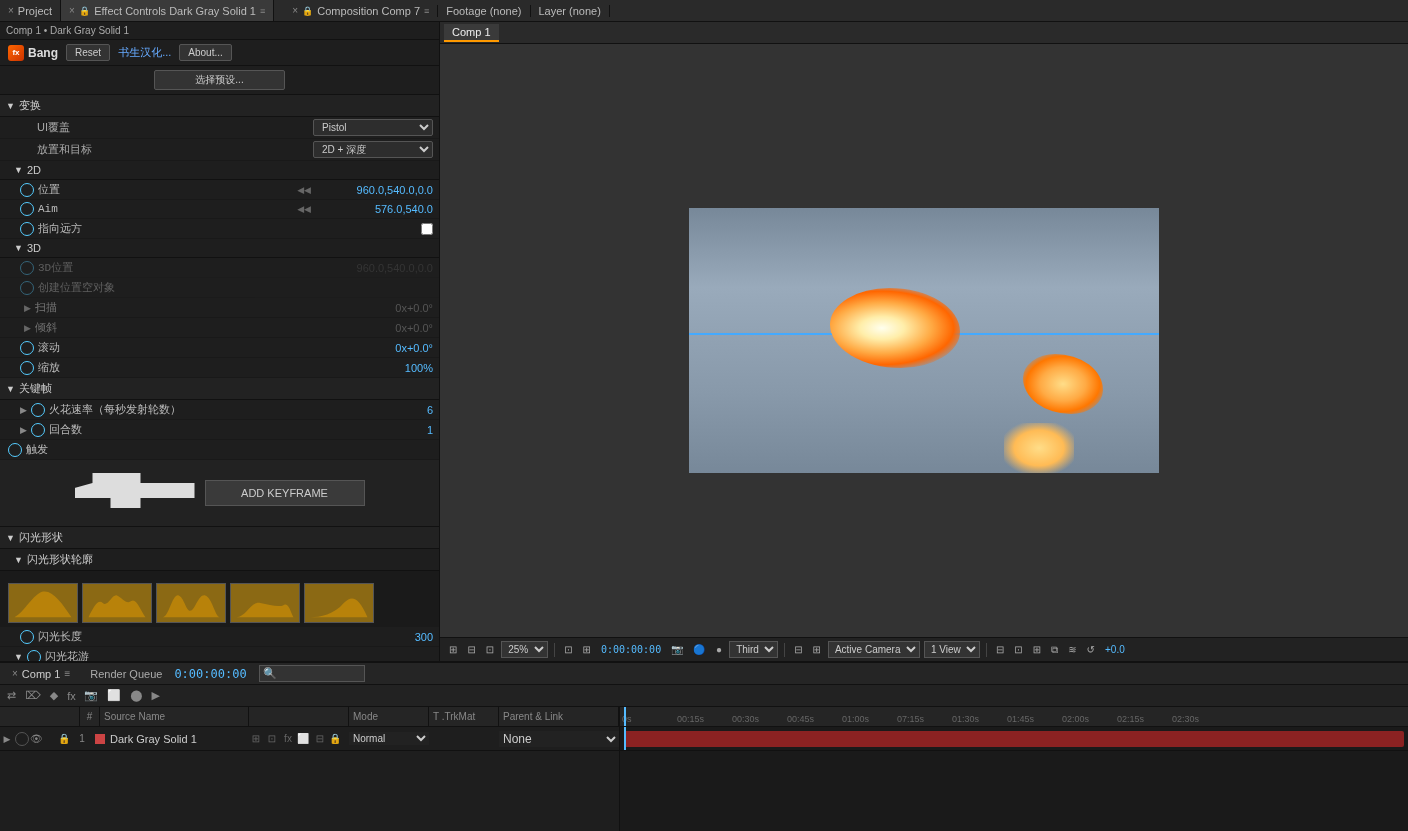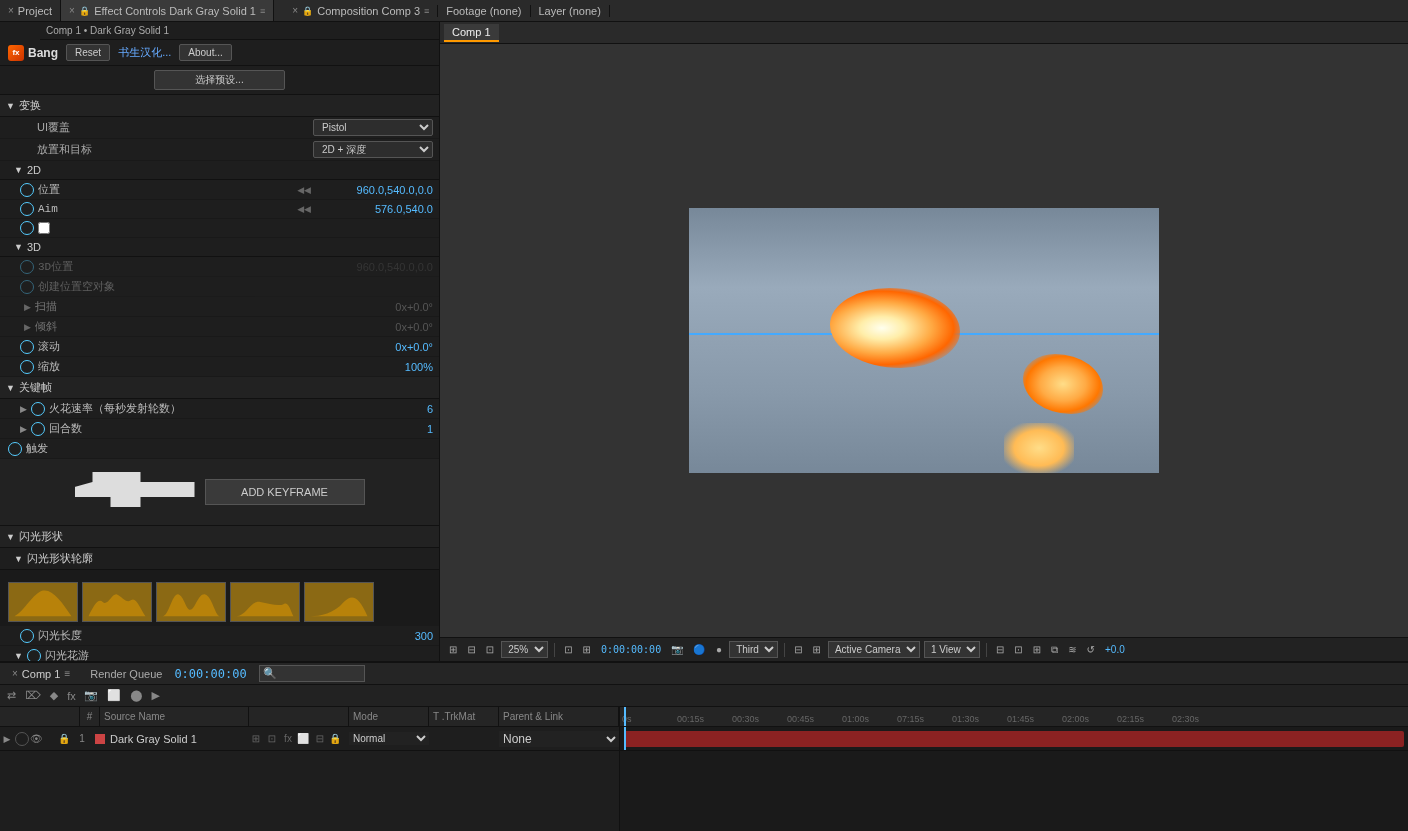--- a/index.html
+++ b/index.html
@@ -63,21 +63,20 @@
       overflow-y: auto;
       flex-shrink: 0;
     }
 
     
     .panel-breadcrumb {
       padding: 3px 6px;
       font-size: 10px;
       color: #aaa;
       border-bottom: 1px solid #111;
-      margin-left: 40px;
     }
 
     
     .effect-header {
       display: flex;
       align-items: center;
       padding: 4px 8px;
       gap: 8px;
       border-bottom: 1px solid #111;
     }
@@ -671,21 +670,21 @@
     <span class="close-x">×</span>
     <span class="lock-icon">🔒</span>
     <span>Effect Controls Dark Gray Solid 1</span>
     <span class="menu-icon">≡</span>
   </div>
 
   <div style="margin-left:10px; display:flex; gap:0;">
     <div class="tab">
       <span class="close-x">×</span>
       <span class="lock-icon">🔒</span>
-      <span>Composition Comp 3</span>
+      <span>Composition Comp 7</span>
       <span class="menu-icon">≡</span>
     </div>
     <div class="tab">
       <span>Footage (none)</span>
     </div>
     <div class="tab">
       <span>Layer (none)</span>
     </div>
   </div>
 </div>
@@ -751,20 +750,21 @@
       <div class="coord-icon"></div>
       <span class="coord-label">Aim</span>
       <div class="coord-box">
         <span class="coord-arrow">◀◀</span>
         <span class="coord-value">576.0,540.0</span>
       </div>
     </div>
 
     <div class="coord-row">
       <div class="coord-icon"></div>
+      <span class="coord-label">指向远方</span>
       <input type="checkbox" class="checkbox-small" style="">
     </div>
 
     <div class="section-header" style="padding-left:14px; background:#1e1e1e;">
       <span class="arrow">▼</span>
       <span>3D</span>
     </div>
 
     <div class="coord-row" style="opacity:0.4;">
       <div class="coord-icon"></div>

